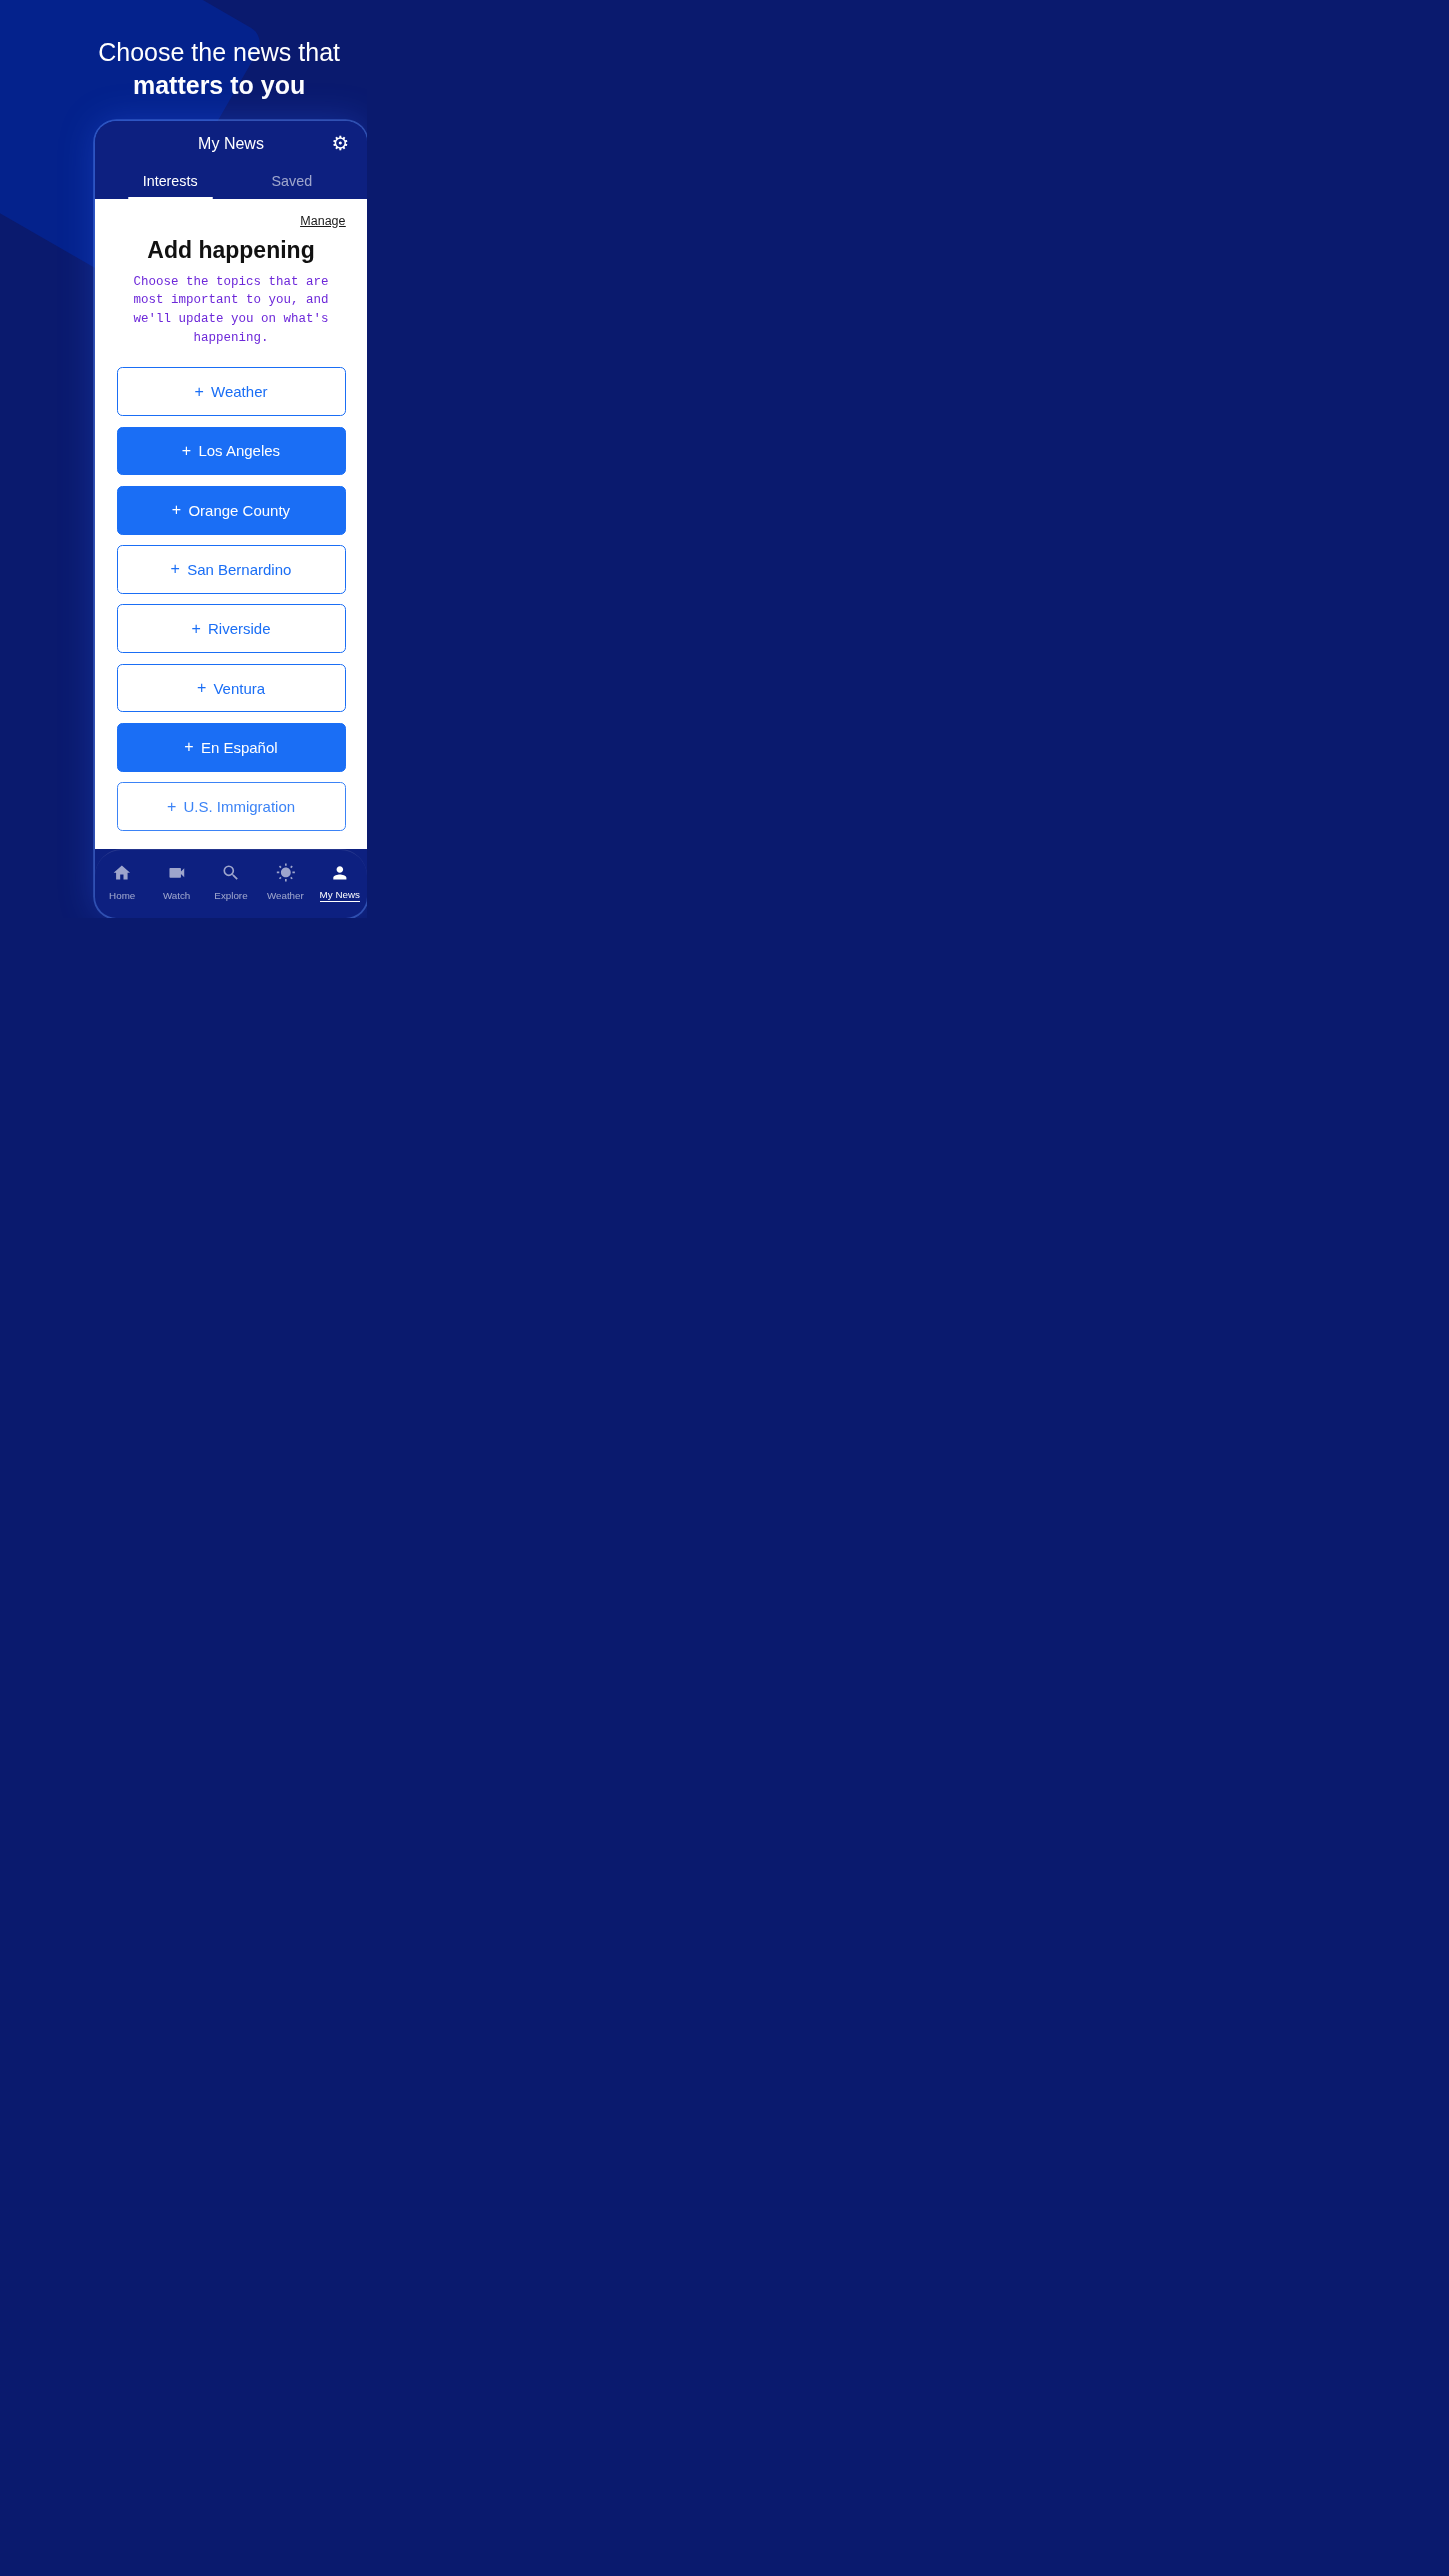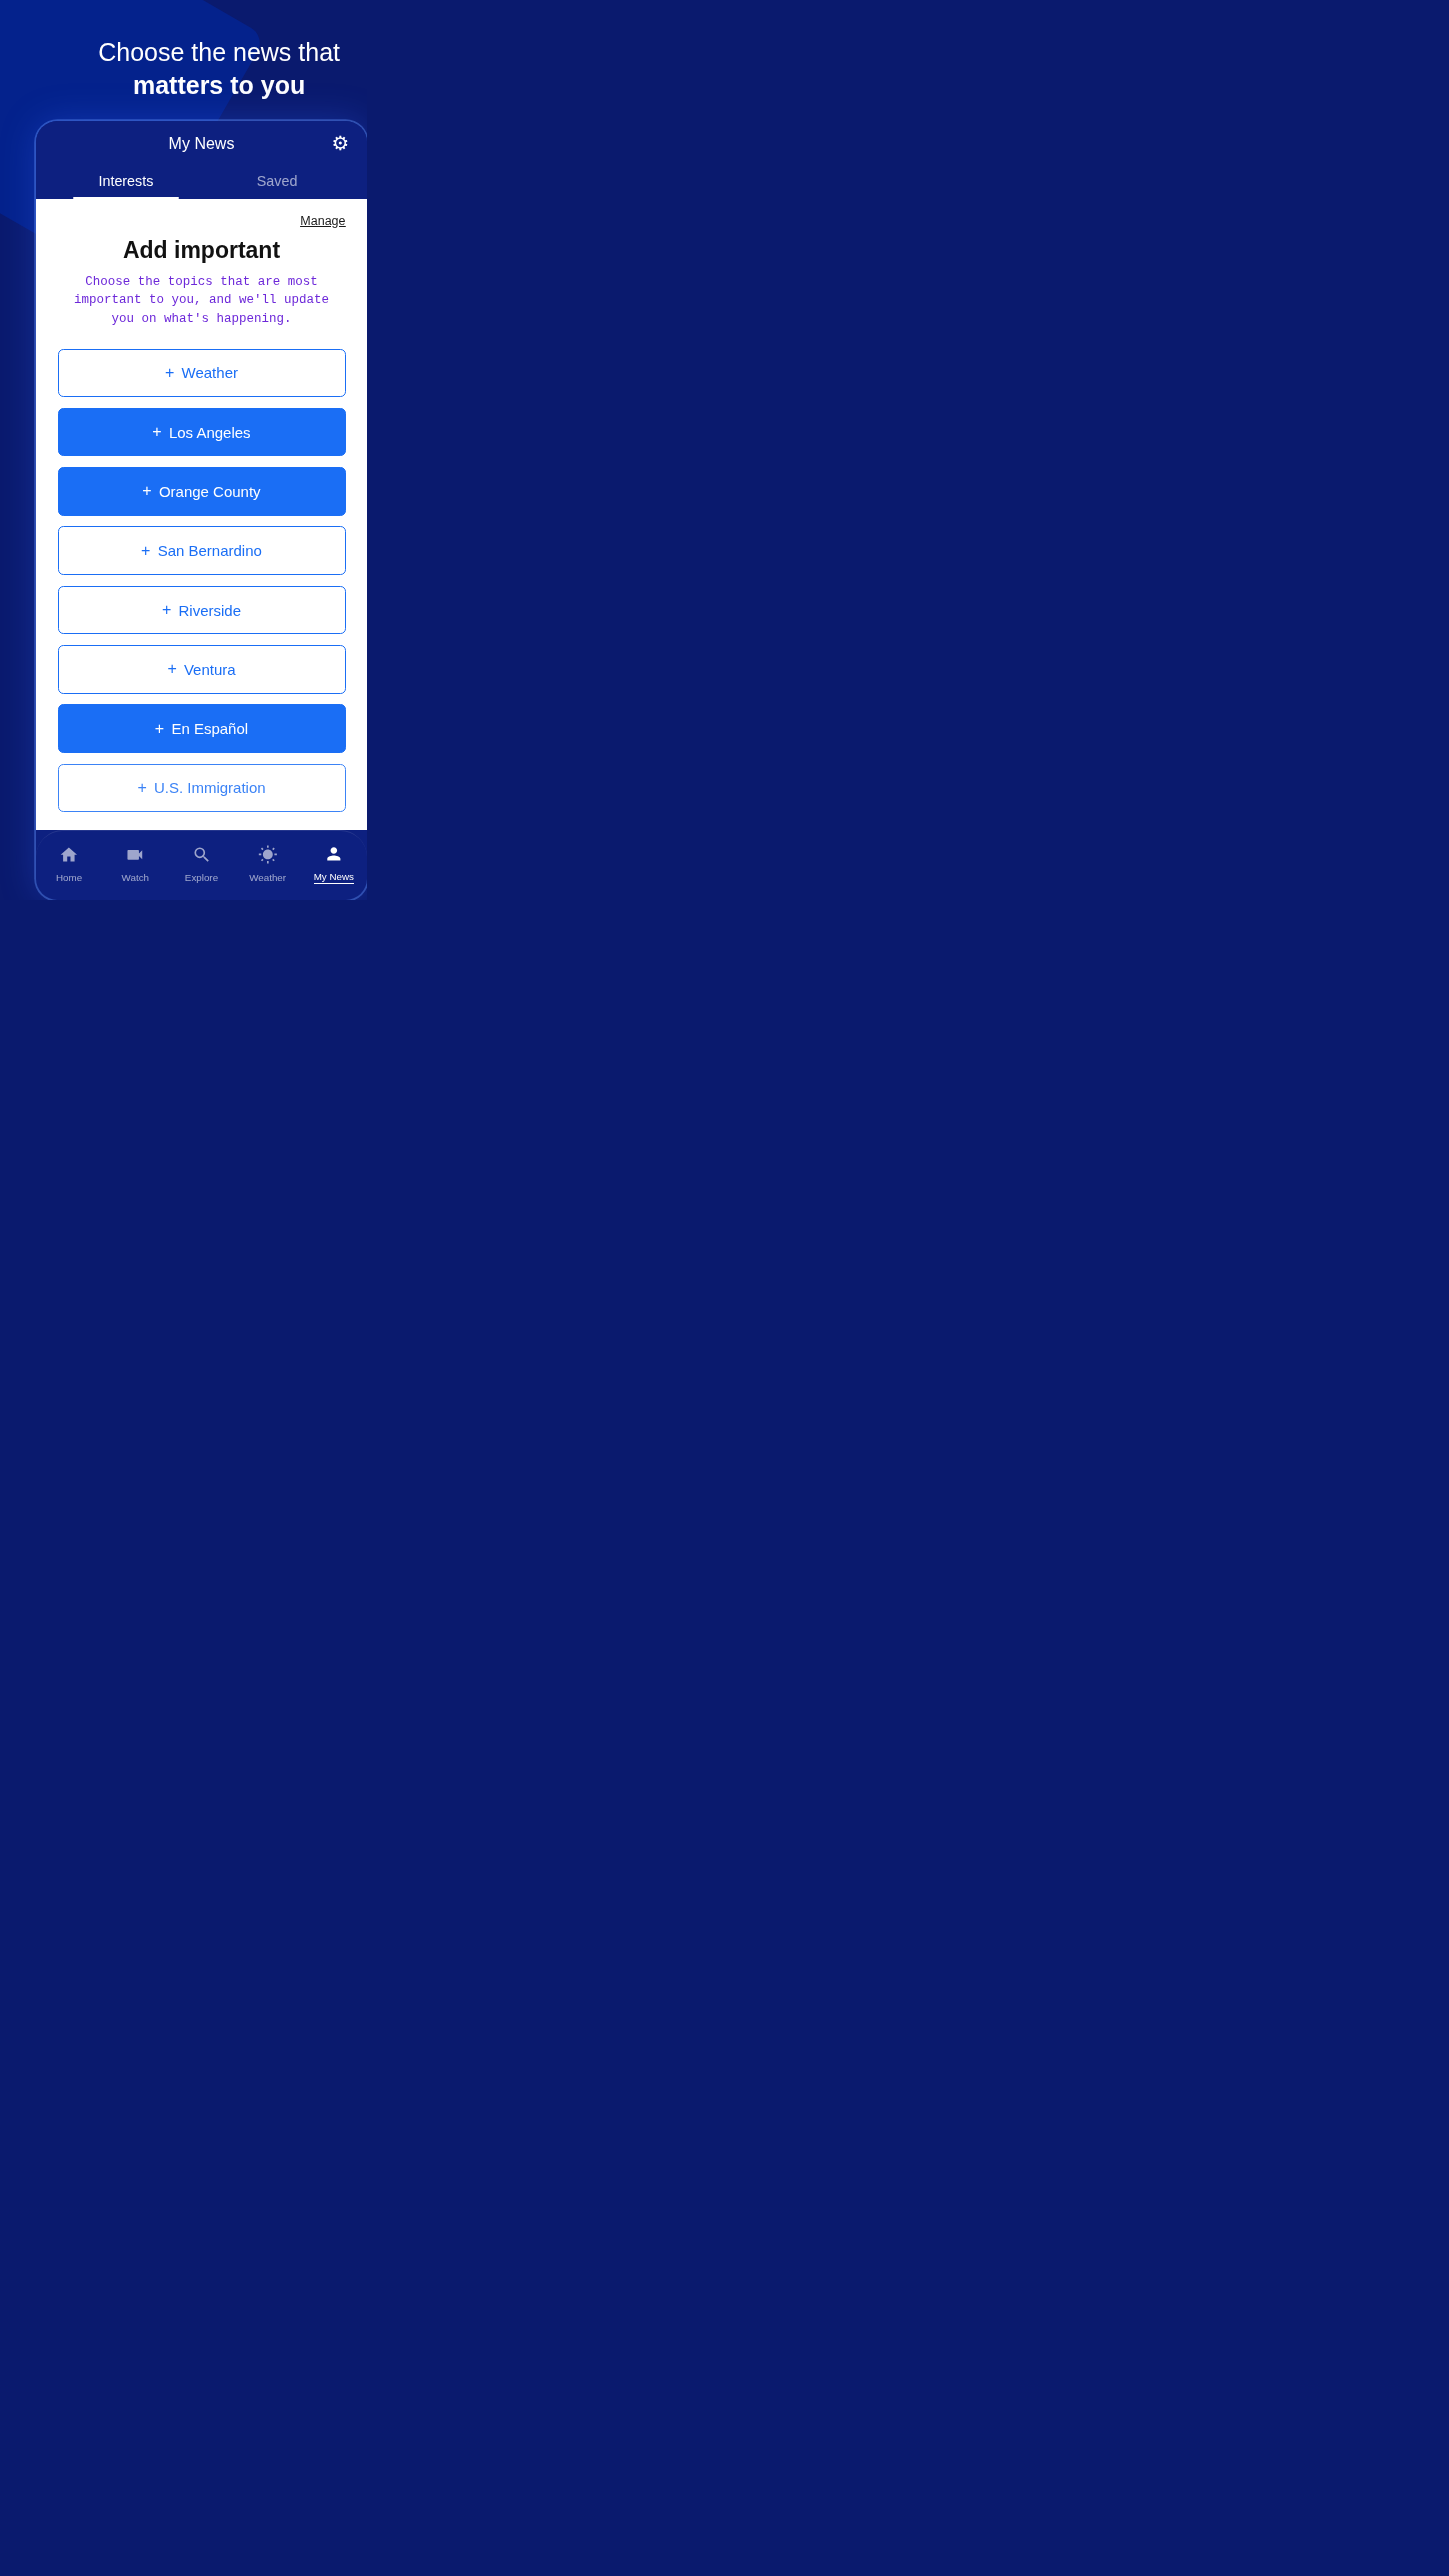--- a/index.html
+++ b/index.html
@@ -81,21 +81,21 @@
       font-weight: 400;
       line-height: 1.3;
     }
 
     .header-text h1 strong {
       font-weight: 800;
     }
 
     
     .phone-card {
-      width: 331px;
+      width: 272px;
       background: #0d2080;
       border-radius: 21.5px;
       overflow: hidden;
       box-shadow: 0 0 0 1.8px rgba(100, 150, 255, 0.4), 0 0 36px rgba(50, 100, 255, 0.3);
       flex: 1;
     }
 
     
     .card-header {
       background: #0d2080;
@@ -325,21 +325,21 @@
         </button>
       </div>
     </div>
 
     <div class="card-content">
 
       <div class="manage-row">
         <button class="manage-btn">Manage</button>
       </div>
 
-      <h2 class="add-interests-title">Add important</h2>
+      <h2 class="add-interests-title">Add happening</h2>
       <p class="add-interests-desc">Choose the topics that are most important to you, and we'll update you on what's happening.</p>
 
       <button class="interest-btn outline">
         <span class="plus-icon">+</span>
         <span>Weather</span>
       </button>
 
       <button class="interest-btn filled">
         <span class="plus-icon">+</span>
         <span>Los Angeles</span>

